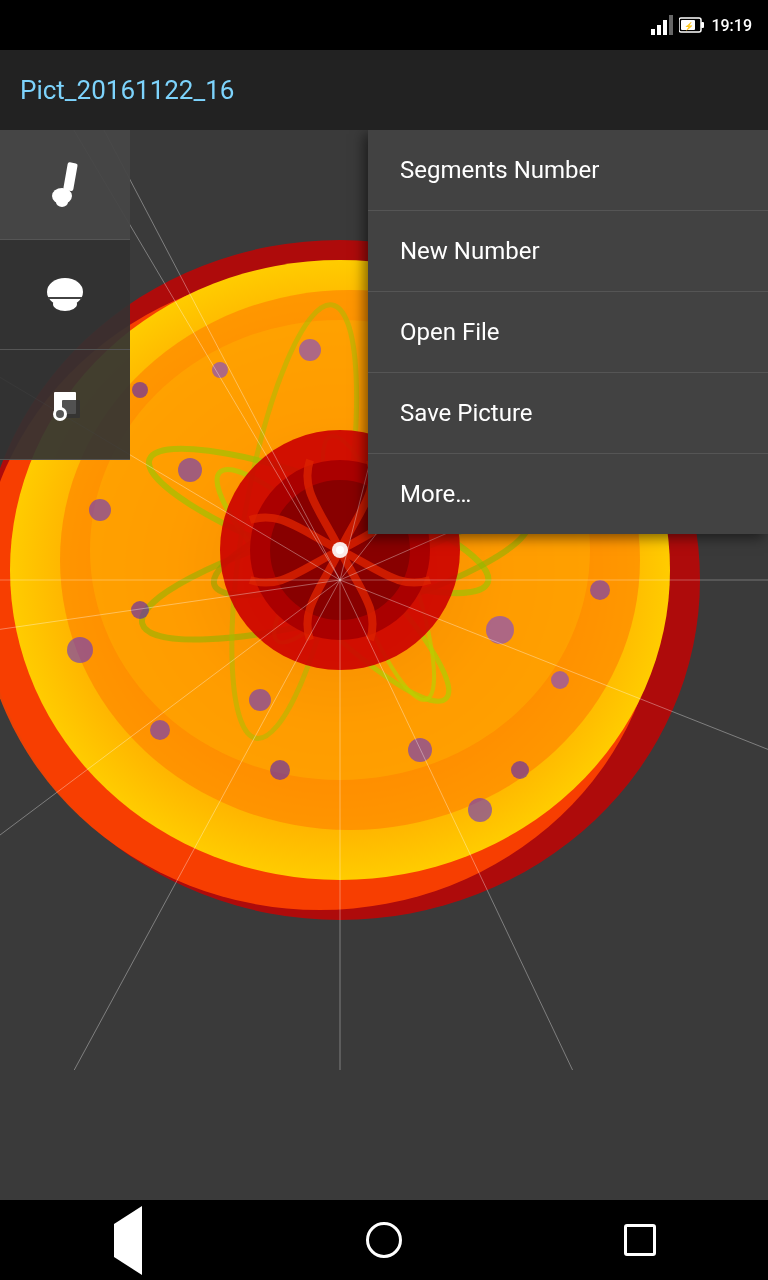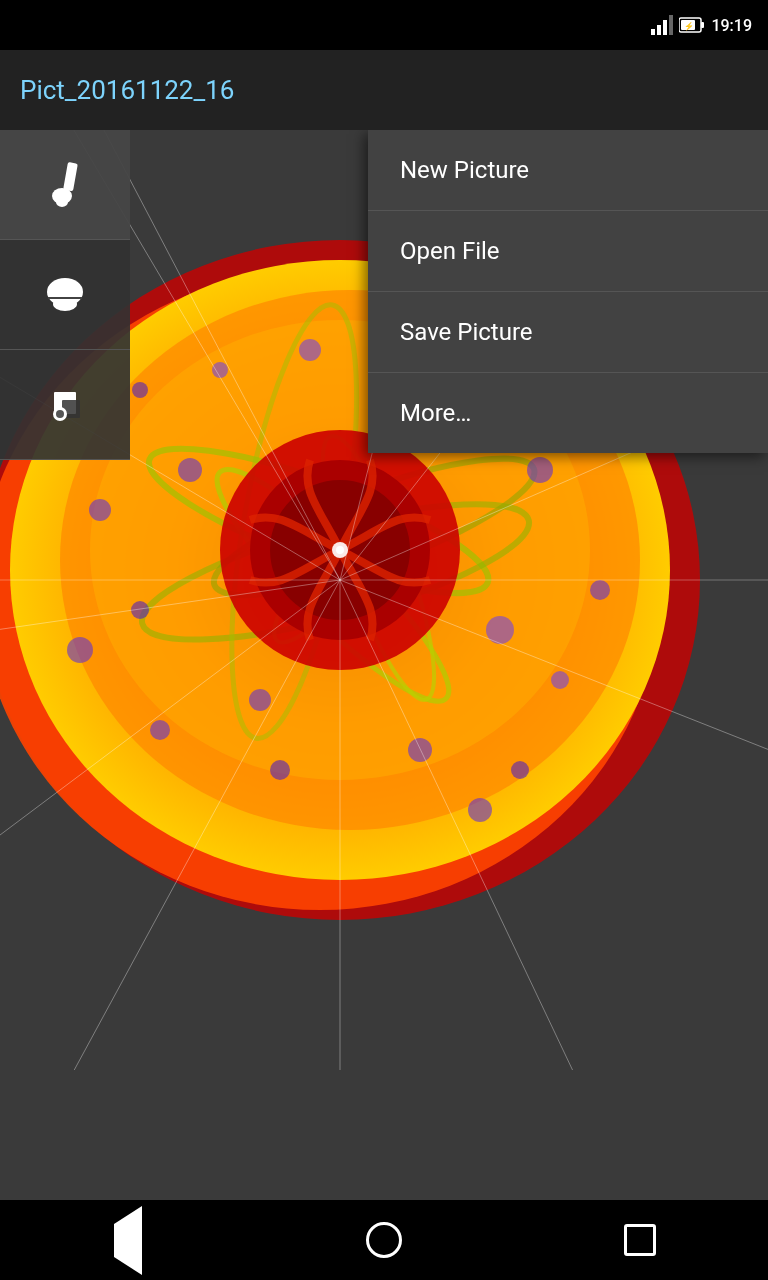--- a/index.html
+++ b/index.html
@@ -360,21 +360,24 @@
         <rect x="22" y="20" width="18" height="18" fill="#333" rx="1" opacity="0.85"></rect>
 
         <circle cx="20" cy="34" r="7" fill="white"></circle>
         <circle cx="20" cy="34" r="4" fill="#555"></circle>
       </svg>
     </div>
   </div>
 
   <div id="dropdown-menu">
     <div class="menu-item">
-      <span>New Picture</span>
+      <span>Segments Number</span>
+    </div>
+    <div class="menu-item">
+      <span>New Number</span>
     </div>
     <div class="menu-item">
       <span>Open File</span>
     </div>
     <div class="menu-item">
       <span>Save Picture</span>
     </div>
     <div class="menu-item">
       <span>More…</span>
     </div>

